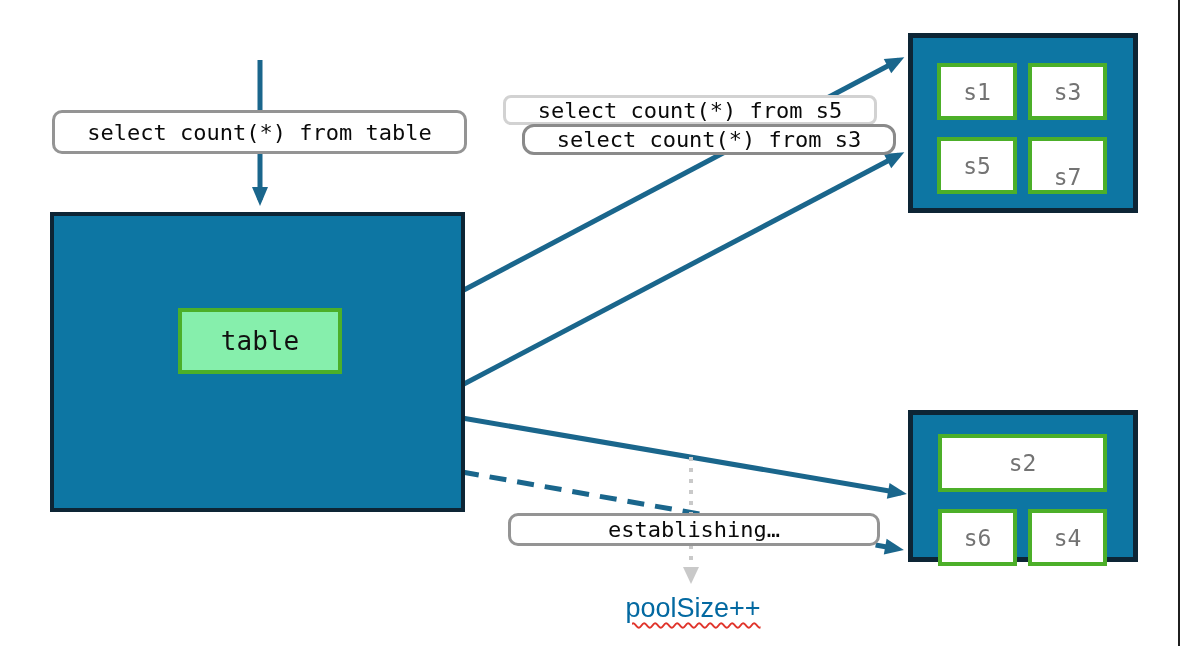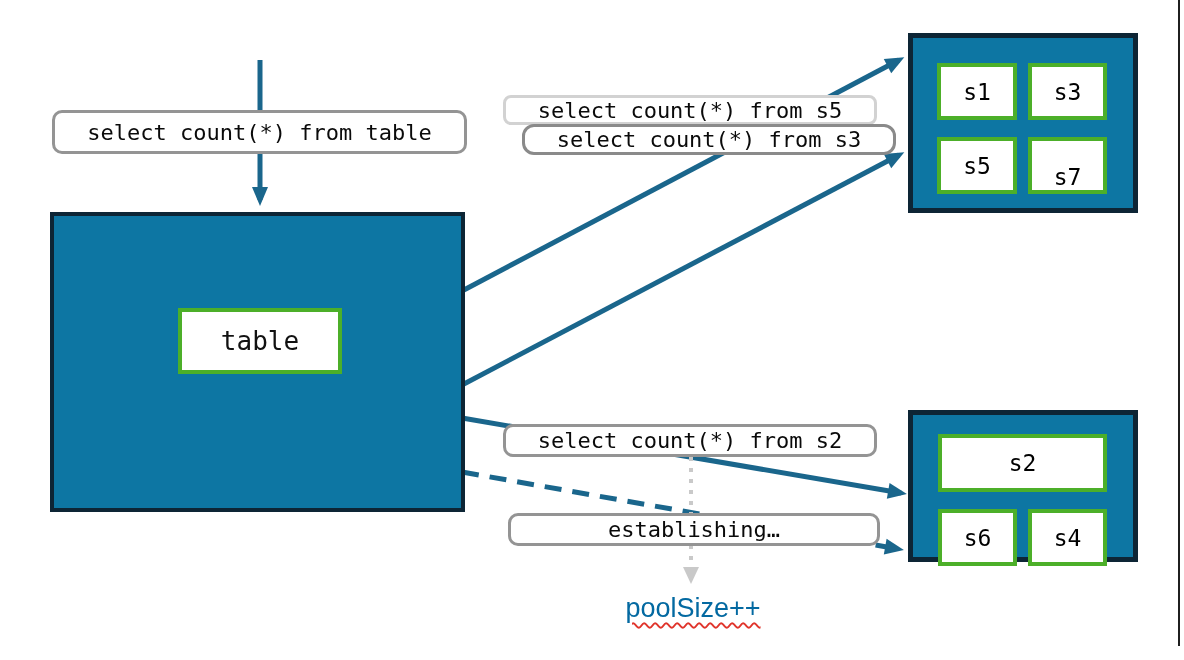--- a/index.html
+++ b/index.html
@@ -31,26 +31,26 @@
     z-index: 2;
   }
   .shard {
     position: absolute;
     background: #ffffff;
     border: 4px solid #4caf29;
     display: flex;
     align-items: center;
     justify-content: center;
     font-size: 23px;
-    color: #000000;
+    color: #737373;
     z-index: 3;
   }
   .table-inner {
     position: absolute;
-    background: #ffffff;
+    background: #86efac;
     border: 4px solid #4caf29;
     display: flex;
     align-items: center;
     justify-content: center;
     font-size: 26px;
     color: #111111;
   }
   .qlabel {
     position: absolute;
     background: #ffffff;
@@ -153,23 +153,20 @@
 
   <div class="qlabel light" style="left:503px; top:95px; width:374px; height:30px;">
     <span>select count(*) from s5</span>
   </div>
 
   <div class="qlabel mid" style="left:503px; top:124px; width:374px; height:31px;">
     <span>select count(*) from s3</span>
   </div>
 
 
-  <div class="qlabel" style="left:503px; top:424px; width:374px; height:33px;">
-    <span>select count(*) from s2</span>
-  </div>
 
   <div class="qlabel" style="left:508px; top:513px; width:372px; height:33px;">
     <span>establishing…</span>
   </div>
 
   <div class="pool-text">
     <span>poolSize++</span>
   </div>
 
   <div class="slide-edge"></div>

